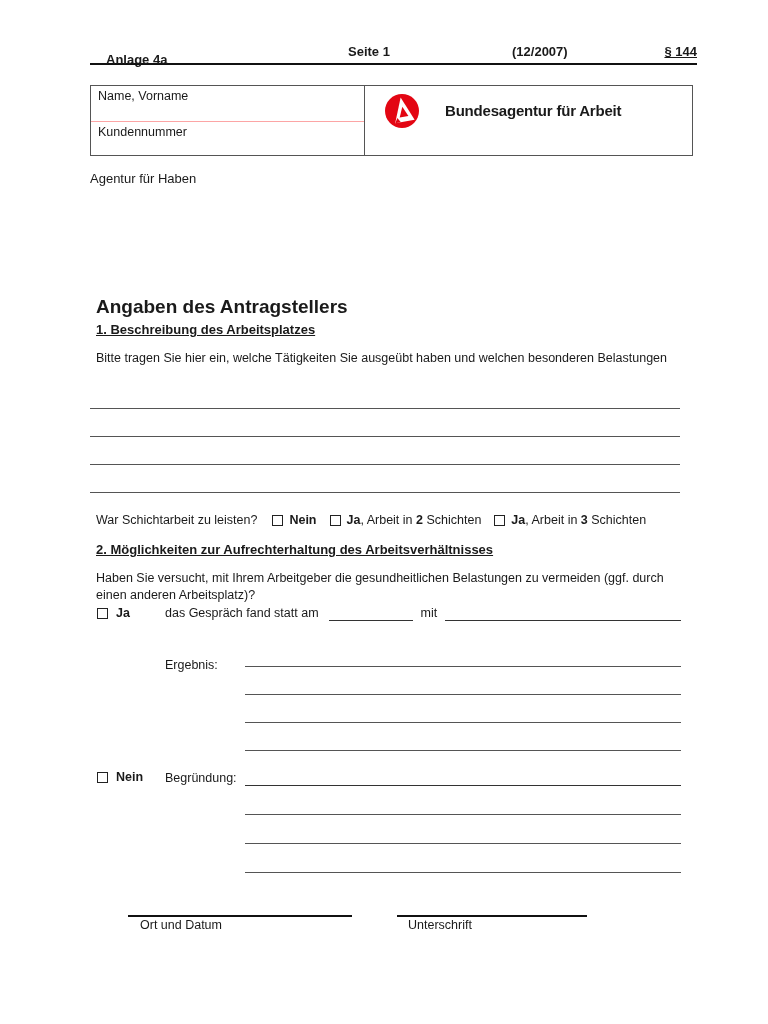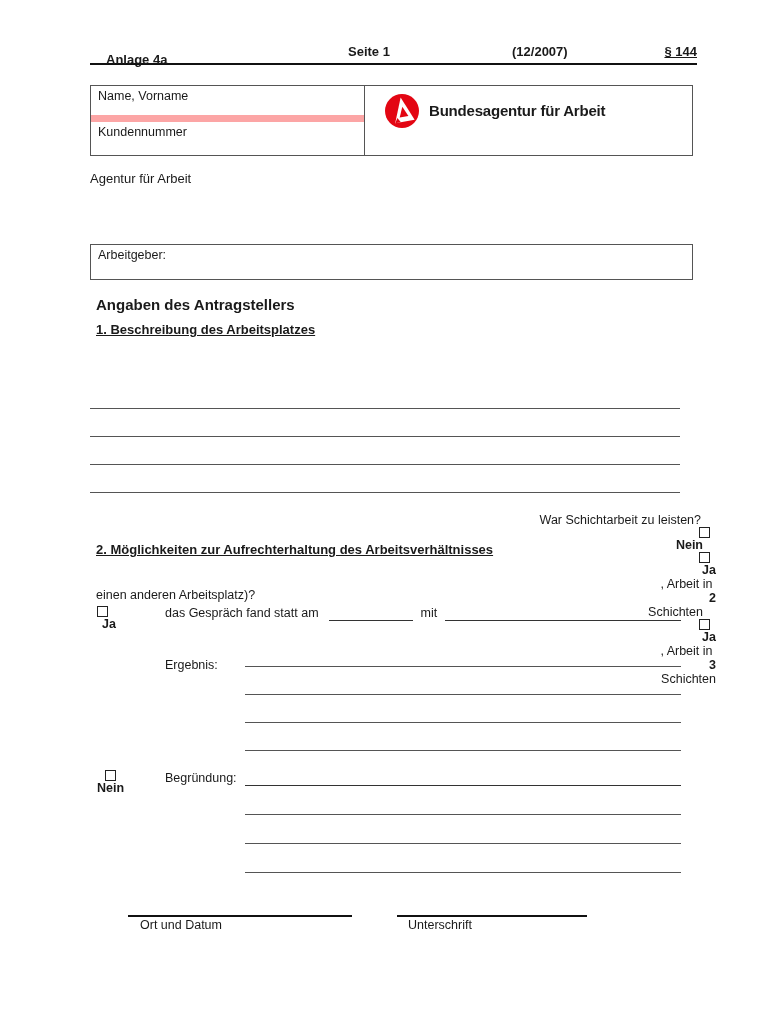--- a/index.html
+++ b/index.html
@@ -1,83 +1,80 @@
 <!DOCTYPE html>
 <html><head>
 <meta charset="utf-8">
 <style>
   html,body{margin:0;padding:0;background:#fff;}
   .page{position:relative;width:768px;height:1024px;background:#ffffff;overflow:hidden;
         font-family:"Liberation Sans",sans-serif;color:#1a1a1a;font-size:12.5px;}
   .abs{position:absolute;}
   .b{font-weight:bold;}
   .hdr{font-size:13px;font-weight:bold;}
-  .heading{font-size:15px;font-weight:bold;}
+  .heading{font-size:19px;font-weight:bold;}
   .heading-u{font-size:13px;font-weight:bold;text-decoration:underline;}
   .title{font-size:13.5px;font-weight:bold;}
   .para{line-height:16.5px;}
   .wline{border-bottom:1px solid #555;height:1px;}
   .cb{display:inline-block;width:9px;height:9px;border:1px solid #222;background:#fff;
       vertical-align:-1px;flex:none;}
   .box{border:1px solid #555;box-sizing:border-box;background:#fff;}
   .cell-label{padding:3px 7px;font-size:12.5px;}
-  .flexrow{display:flex;align-items:flex-end;flex-direction:column;}
+  .flexrow{display:flex;align-items:center;}
   .fill{border-bottom:1px solid #333;height:14px;display:inline-block;}
   .sigline{border-bottom:2px solid #111;height:2px;}
   .logo-text{font-size:15px;font-weight:bold;letter-spacing:-0.2px;line-height:34px;}
 </style>
 </head>
 <body>
 
 <div class="page">
 
   <div class="abs" style="left:90px;top:44px;width:607px;height:19px;border-bottom:2px solid #111;">
     <span class="abs hdr" style="left:0;top:8px;margin-left:16px;">Anlage 4a</span>
     <span class="abs hdr" style="left:258px;top:0;">Seite 1</span>
     <span class="abs hdr" style="left:422px;top:0;">(12/2007)</span>
     <span class="abs hdr" style="right:0;top:0;text-decoration:underline;">§ 144</span>
   </div>
 
   <div class="abs box" style="left:90px;top:85px;width:603px;height:71px;display:flex;">
     <div style="width:274px;border-right:1px solid #555;display:flex;flex-direction:column;box-sizing:border-box;">
-      <div class="cell-label" style="height:36px;border-bottom:7px solid #fca5a5;box-sizing:border-box;">
+      <div class="cell-label" style="height:36px;border-bottom:1px solid #fca5a5;box-sizing:border-box;">
         <span>Name, Vorname</span>
       </div>
       <div class="cell-label" style="flex:1;">
         <span>Kundennummer</span>
       </div>
     </div>
-    <div style="flex:1;display:flex;align-items:flex-start;padding:8px 0 0 20px;gap:10px;">
+    <div style="flex:1;display:flex;align-items:flex-start;padding:8px 0 0 20px;gap:26px;">
       <span style="flex:none;width:34px;height:34px;">
         <svg width="34" height="34" viewBox="0 0 100 100">
           <circle cx="50" cy="50" r="50" fill="#e30613"></circle>
           <g transform="rotate(-10 50 50)">
             <polygon points="53,10 24,82 82,82" fill="#ffffff"></polygon>
             <polygon points="53,38 40,68 66,68" fill="#e30613"></polygon>
             <polygon points="24,82 41,82 33,68" fill="#e30613"></polygon>
           </g>
         </svg>
       </span>
       <span class="logo-text">Bundesagentur für Arbeit</span>
     </div>
   </div>
 
-  <div class="abs" style="left:90px;top:171px;font-size:13px;">Agentur für Arbeit</div>
+  <div class="abs" style="left:90px;top:171px;font-size:13px;">Agentur für Haben</div>
 
 
-  <div class="abs box cell-label" style="left:90px;top:244px;width:603px;height:36px;">
-    <span>Arbeitgeber:</span>
-  </div>
 
   <div class="abs heading" style="left:96px;top:296px;">Angaben des Antragstellers</div>
 
   <div class="abs heading-u" style="left:96px;top:322px;">1. Beschreibung des Arbeitsplatzes</div>
 
   <div class="abs para" style="left:96px;top:350px;width:600px;">
-    <br>
+    <span>Bitte tragen Sie hier ein, welche Tätigkeiten Sie ausgeübt haben und welchen besonderen Belastungen</span><br>
   </div>
 
   <div class="abs wline" style="left:90px;top:407px;width:590px;"></div>
   <div class="abs wline" style="left:90px;top:435px;width:590px;"></div>
   <div class="abs wline" style="left:90px;top:463px;width:590px;"></div>
   <div class="abs wline" style="left:90px;top:491px;width:590px;"></div>
 
   <div class="abs flexrow" style="left:96px;top:513px;width:620px;">
     <span style="margin-right:15px;">War Schichtarbeit zu leisten?</span>
     <span class="cb" style="margin-right:6px;"></span>
@@ -90,21 +87,21 @@
     <span class="cb" style="margin-right:6px;"></span>
     <span class="b">Ja</span>
     <span style="white-space:pre;">, Arbeit in </span>
     <span class="b">3</span>
     <span style="white-space:pre;"> Schichten</span>
   </div>
 
   <div class="abs heading-u" style="left:96px;top:542px;">2. Möglichkeiten zur Aufrechterhaltung des Arbeitsverhältnisses</div>
 
   <div class="abs para" style="left:96px;top:570px;width:600px;">
-    <br>
+    <span>Haben Sie versucht, mit Ihrem Arbeitgeber die gesundheitlichen Belastungen zu vermeiden (ggf. durch</span><br>
     <span>einen anderen Arbeitsplatz)?</span>
   </div>
 
   <div class="abs flexrow" style="left:97px;top:606px;">
     <span class="cb" style="margin-right:8px;"></span>
     <span class="b">Ja</span>
   </div>
   <div class="abs" style="left:165px;top:606px;width:516px;display:flex;align-items:flex-end;">
     <span style="padding-bottom:1px;">das Gespräch fand statt am</span>
     <span class="fill" style="width:84px;margin-left:10px;"></span>

